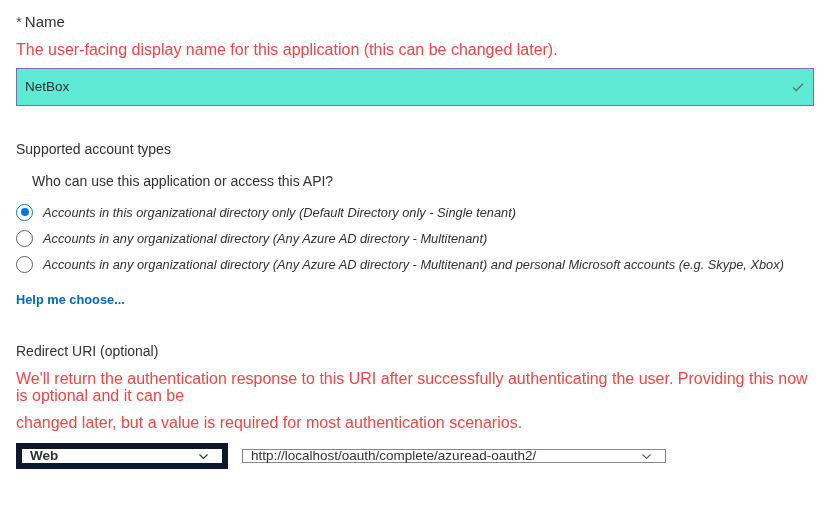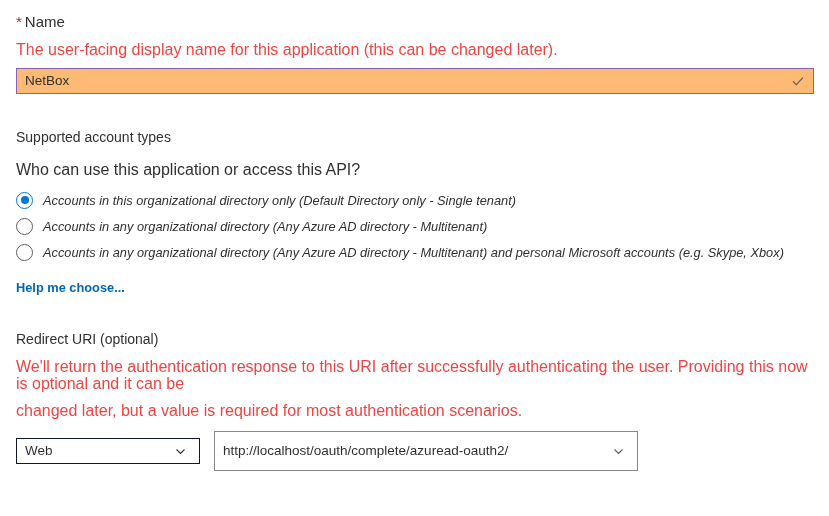--- a/index.html
+++ b/index.html
@@ -38,25 +38,25 @@
     margin: 9px 0 0 16px;
     line-height: 17px;
     max-width: 795px;
   }
   .input-row {
     margin: 10px 0 0 16px;
   }
   .text-input {
     position: relative;
     width: 798px;
-    height: 26px;
+    height: 38px;
     border: 1px solid #8a8886;
     border-bottom: 1px solid #8a8886;
     box-sizing: border-box;
-    background: #fdba74;
+    background: #5eead4;
     display: flex;
     align-items: center;
   }
   .text-input.focused {
     border: 1px solid #8764b8;
   }
   .text-input .value {
     font-size: 13.5px;
     color: #323130;
     padding-left: 8px;
@@ -72,23 +72,23 @@
     font-size: 13px;
     line-height: 24px;
   }
   .section-title {
     font-size: 14px;
     color: #323130;
     margin: 33px 0 0 16px;
     line-height: 20px;
   }
   .question {
-    font-size: 16px;
-    color: #323130;
-    margin: 14px 0 0 16px;
+    font-size: 14px;
+    color: #323130;
+    margin: 14px 0 0 32px;
     line-height: 17px;
   }
   .radio-list {
     margin: 9px 0 0 16px;
   }
   .radio-item {
     display: flex;
     align-items: center;
     height: 26px;
     margin-bottom: 0px;
@@ -136,46 +136,47 @@
     line-height: 17px;
     cursor: pointer;
     font-weight: bold;
   }
   .redirect-row {
     margin: 12px 0 0 16px;
     display: flex;
     align-items: center;
   }
   .select-box {
-    width: 184px;
+    width: 212px;
     height: 26px;
-    border: 1px solid #0f172a;
+    border: 6px solid #0f172a;
     box-sizing: border-box;
     background: #ffffff;
     display: flex;
     align-items: center;
     justify-content: space-between;
     margin-right: 14px;
+    font-weight: bold;
   }
   .select-box .value {
     font-size: 13.5px;
     color: #323130;
     padding-left: 8px;
     line-height: 24px;
   }
   .chev {
     width: 24px;
     text-align: center;
     color: #323130;
     font-size: 11px;
     line-height: 24px;
   }
   .uri-input {
     width: 424px;
-    height: 40px;
+    height: 14px;
     border: 1px solid #8a8886;
     box-sizing: border-box;
     background: #ffffff;
     display: flex;
     align-items: center;
   }
   .uri-input .value {
     font-size: 13.5px;
     color: #323130;
     padding-left: 8px;

